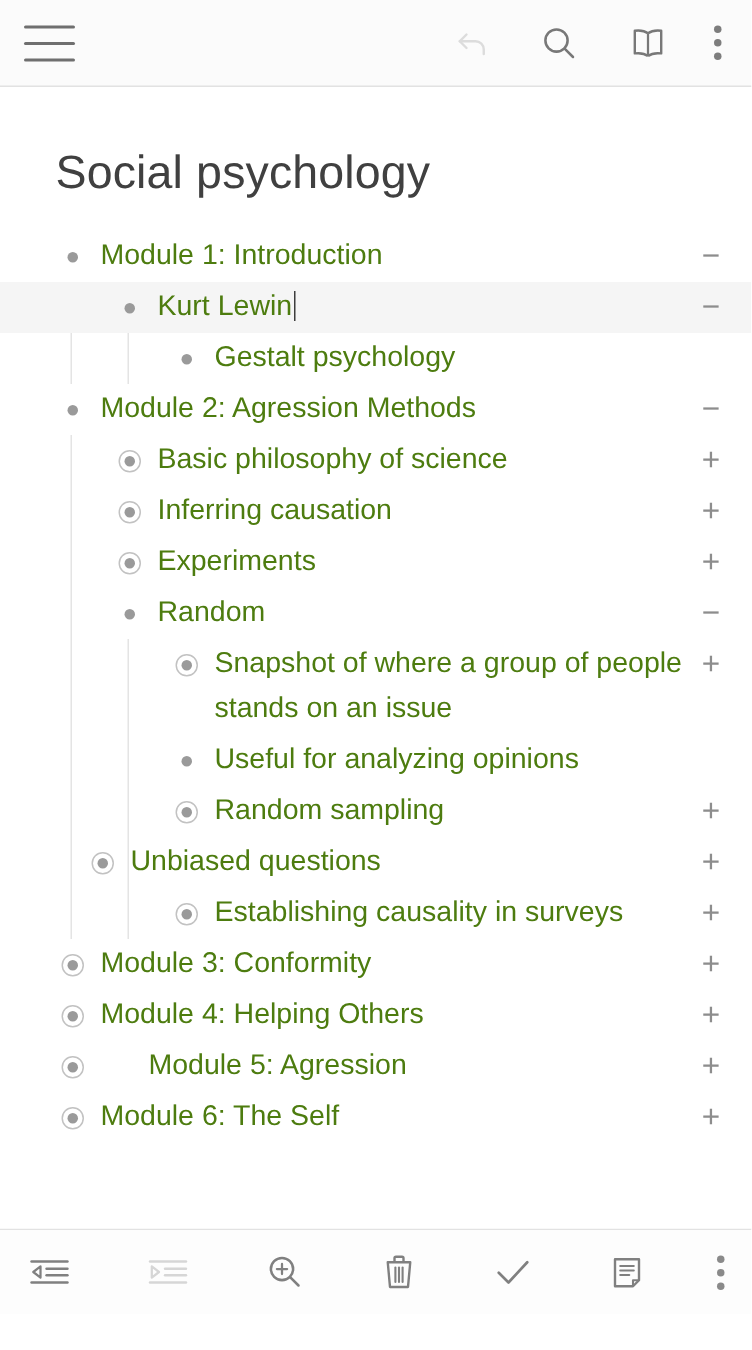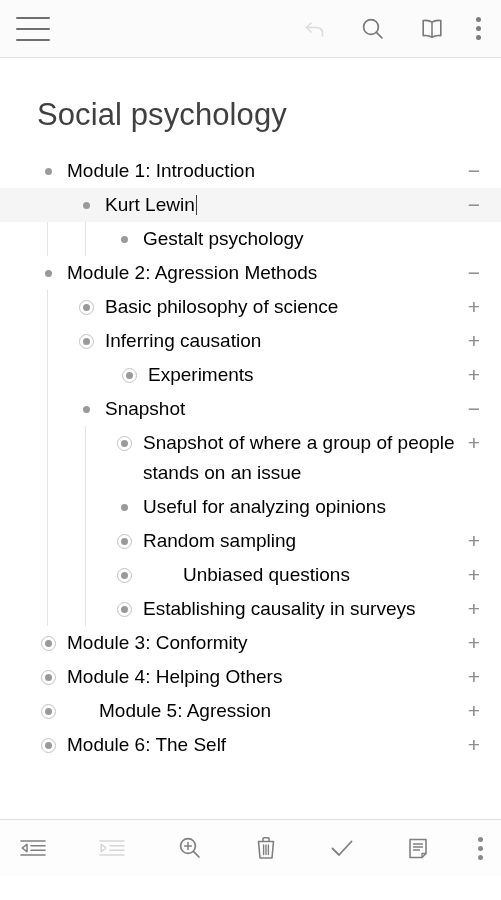--- a/index.html
+++ b/index.html
@@ -118,21 +118,21 @@
   .ring::after {
     content: "";
     width: 7px; height: 7px;
     border-radius: 50%;
     background: #9a9a9a;
   }
 
   .row-label {
     font-size: 19px;
     font-weight: 400;
-    color: #000000;
+    color: #4d7c0f;
     line-height: 34px;
     padding-left: 8px;
     white-space: pre-wrap;
     flex: 1 1 auto;
   }
   .row-label.wrap { line-height: 30px; padding-top: 2px; padding-bottom: 2px; }
 
   .caret {
     flex: 0 0 auto;
     width: 26px;
@@ -297,34 +297,34 @@
         <div class="row">
           <div class="row-body" style="padding-left: 75px;">
             <div class="bullet-cell">
               <span class="ring"></span>
             </div>
             <div class="row-label">Inferring causation</div>
           </div>
           <div class="caret">+</div>
         </div>
         <div class="row">
-          <div class="row-body" style="padding-left: 118px;">
+          <div class="row-body" style="padding-left: 75px;">
             <div class="bullet-cell">
               <span class="ring"></span>
             </div>
             <div class="row-label">Experiments</div>
           </div>
           <div class="caret">+</div>
         </div>
         <div class="row">
           <div class="row-body" style="padding-left: 75px;">
             <div class="bullet-cell">
               <span class="dot"></span>
             </div>
-            <div class="row-label">Snapshot</div>
+            <div class="row-label">Random</div>
           </div>
           <div class="caret">−</div>
         </div>
         <div class="row">
           <div class="row-body" style="padding-left: 113px;">
             <div class="bullet-cell">
               <span class="ring"></span>
             </div>
             <div class="row-label wrap">Snapshot of where a group of people stands on an issue</div>
           </div>
@@ -342,21 +342,21 @@
         <div class="row">
           <div class="row-body" style="padding-left: 113px;">
             <div class="bullet-cell">
               <span class="ring"></span>
             </div>
             <div class="row-label">Random sampling</div>
           </div>
           <div class="caret">+</div>
         </div>
         <div class="row">
-          <div class="row-body" style="padding-left: 113px; gap: 40px;">
+          <div class="row-body" style="padding-left: 57px;">
             <div class="bullet-cell">
               <span class="ring"></span>
             </div>
             <div class="row-label">Unbiased questions</div>
           </div>
           <div class="caret">+</div>
         </div>
         <div class="row">
           <div class="row-body" style="padding-left: 113px;">
             <div class="bullet-cell">

